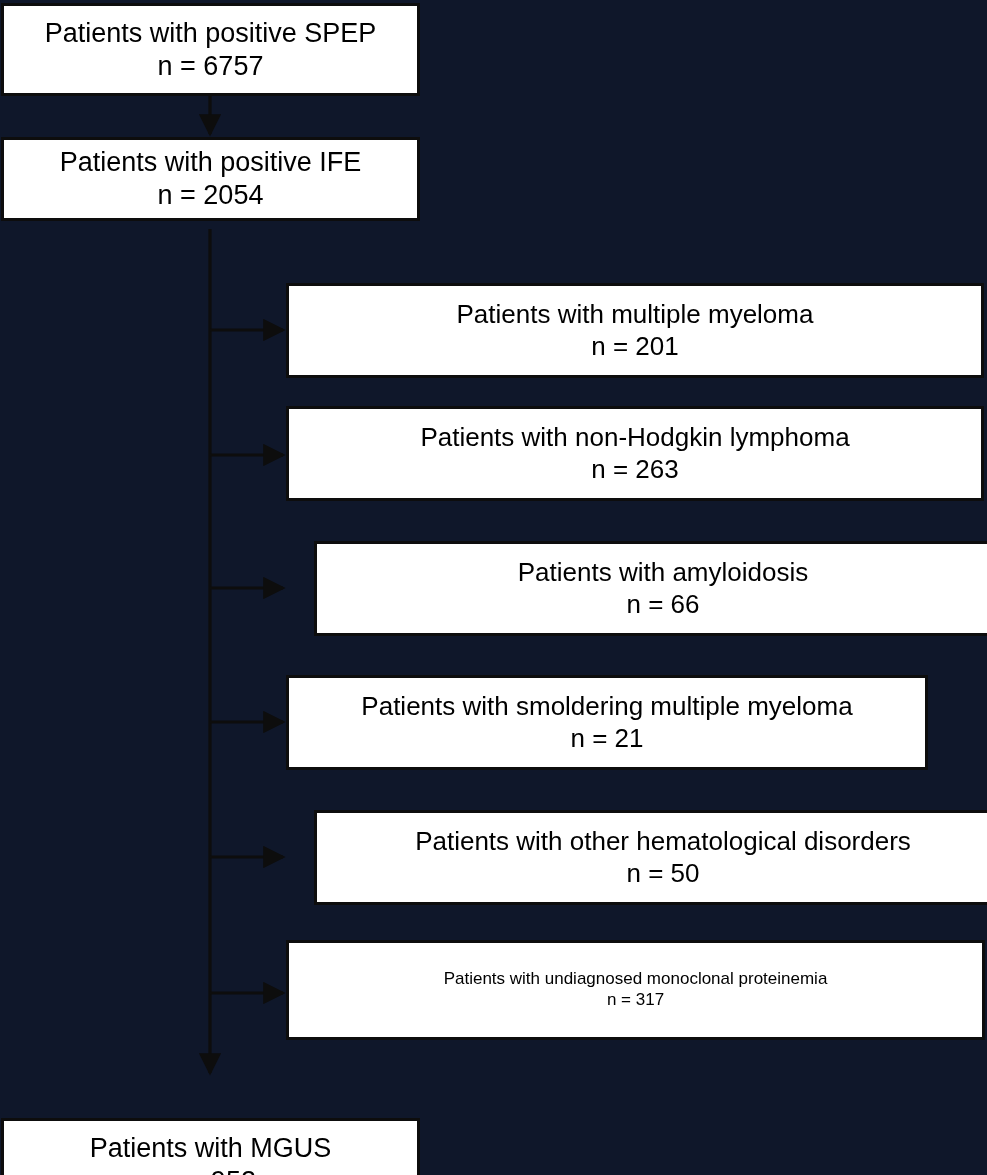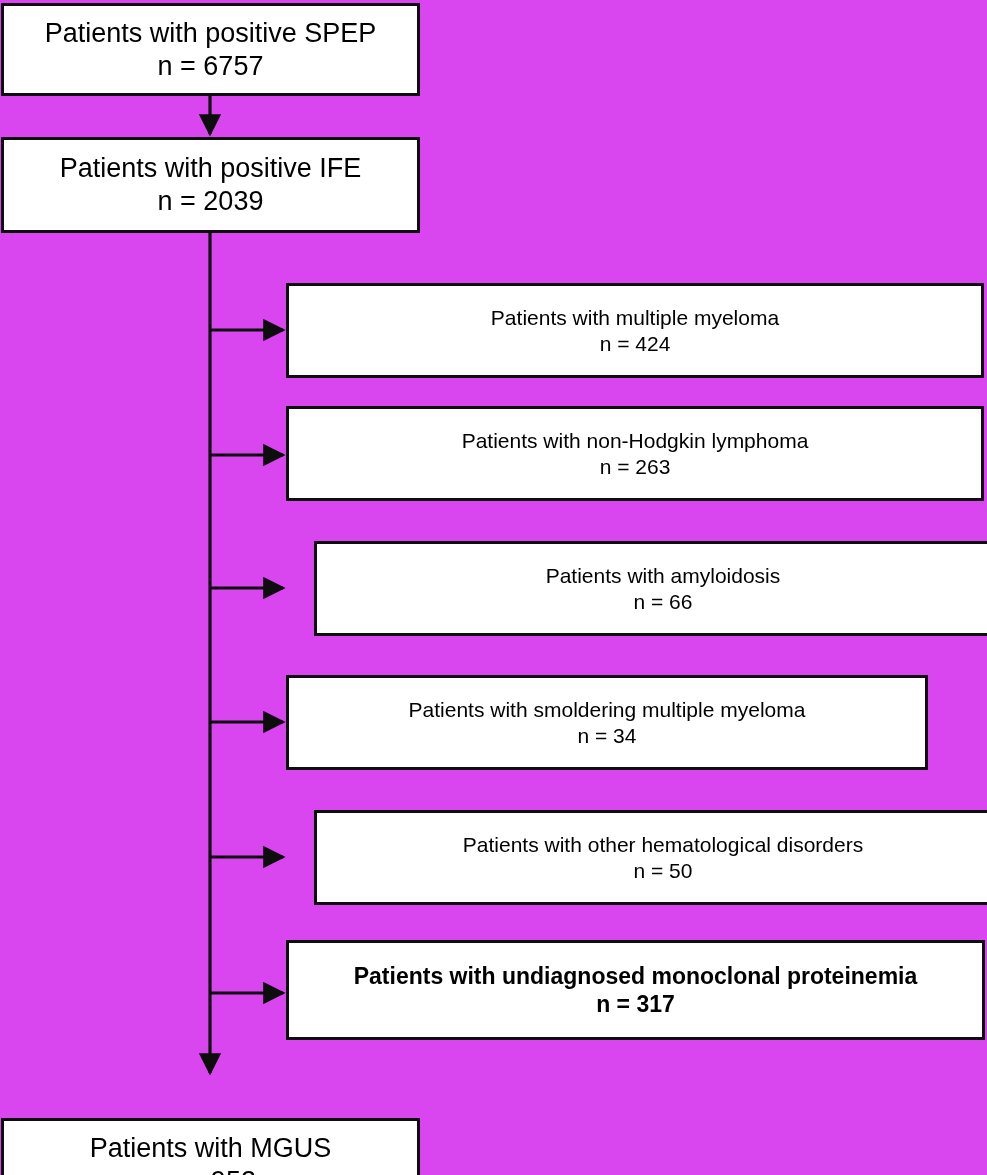--- a/index.html
+++ b/index.html
@@ -9,21 +9,21 @@
     background: #ffffff;
   }
   body {
     font-family: "Liberation Sans", "DejaVu Sans", sans-serif;
     color: #000000;
   }
   #flow-canvas {
     position: relative;
     width: 987px;
     height: 1175px;
-    background: #d946ef;
+    background: #0f172a;
     overflow: hidden;
   }
   .node {
     position: absolute;
     box-sizing: border-box;
     border: 3px solid #0d0d0d;
     background: #ffffff;
     display: flex;
     flex-direction: column;
     align-items: center;
@@ -38,25 +38,24 @@
   .node .node-count {
     display: block;
     white-space: nowrap;
   }
   
   .node.main {
     font-size: 27px;
   }
   
   .node.branch {
-    font-size: 21px;
+    font-size: 26px;
   }
   .node.branch.tight {
-    font-size: 23px;
-    font-weight: bold;
+    font-size: 17px;
   }
   #connector-layer {
     position: absolute;
     left: 0;
     top: 0;
     width: 987px;
     height: 1175px;
     pointer-events: none;
   }
 </style>
@@ -82,43 +81,43 @@
     <line x1="210" y1="722" x2="283" y2="722" stroke="#0d0d0d" stroke-width="3.2" marker-end="url(#arrowhead)"></line>
     <line x1="210" y1="857" x2="283" y2="857" stroke="#0d0d0d" stroke-width="3.2" marker-end="url(#arrowhead)"></line>
     <line x1="210" y1="993" x2="283" y2="993" stroke="#0d0d0d" stroke-width="3.2" marker-end="url(#arrowhead)"></line>
   </svg>
 
   <div class="node main" style="left:1px; top:3px; width:419px; height:93px;">
     <span class="node-label">Patients with positive SPEP</span>
     <span class="node-count">n = 6757</span>
   </div>
 
-  <div class="node main" style="left:1px; top:137px; width:419px; height:96px;">
+  <div class="node main" style="left:1px; top:137px; width:419px; height:84px;">
     <span class="node-label">Patients with positive IFE</span>
-    <span class="node-count">n = 2039</span>
+    <span class="node-count">n = 2054</span>
   </div>
 
   <div class="node branch" style="left:286px; top:283px; width:698px; height:95px;">
     <span class="node-label">Patients with multiple myeloma</span>
-    <span class="node-count">n = 424</span>
+    <span class="node-count">n = 201</span>
   </div>
 
   <div class="node branch" style="left:286px; top:406px; width:698px; height:95px;">
     <span class="node-label">Patients with non-Hodgkin lymphoma</span>
     <span class="node-count">n = 263</span>
   </div>
 
   <div class="node branch" style="left:286px; top:541px; width:698px; height:95px;margin-left:28px;">
     <span class="node-label">Patients with amyloidosis</span>
     <span class="node-count">n = 66</span>
   </div>
 
   <div class="node branch" style="left:286px; top:675px; width:642px; height:95px;">
     <span class="node-label">Patients with smoldering multiple myeloma</span>
-    <span class="node-count">n = 34</span>
+    <span class="node-count">n = 21</span>
   </div>
 
   <div class="node branch" style="left:286px; top:810px; width:698px; height:95px;margin-left:28px;">
     <span class="node-label">Patients with other hematological disorders</span>
     <span class="node-count">n = 50</span>
   </div>
 
   <div class="node branch tight" style="left:286px; top:940px; width:699px; height:100px;">
     <span class="node-label">Patients with undiagnosed monoclonal proteinemia</span>
     <span class="node-count">n = 317</span>

